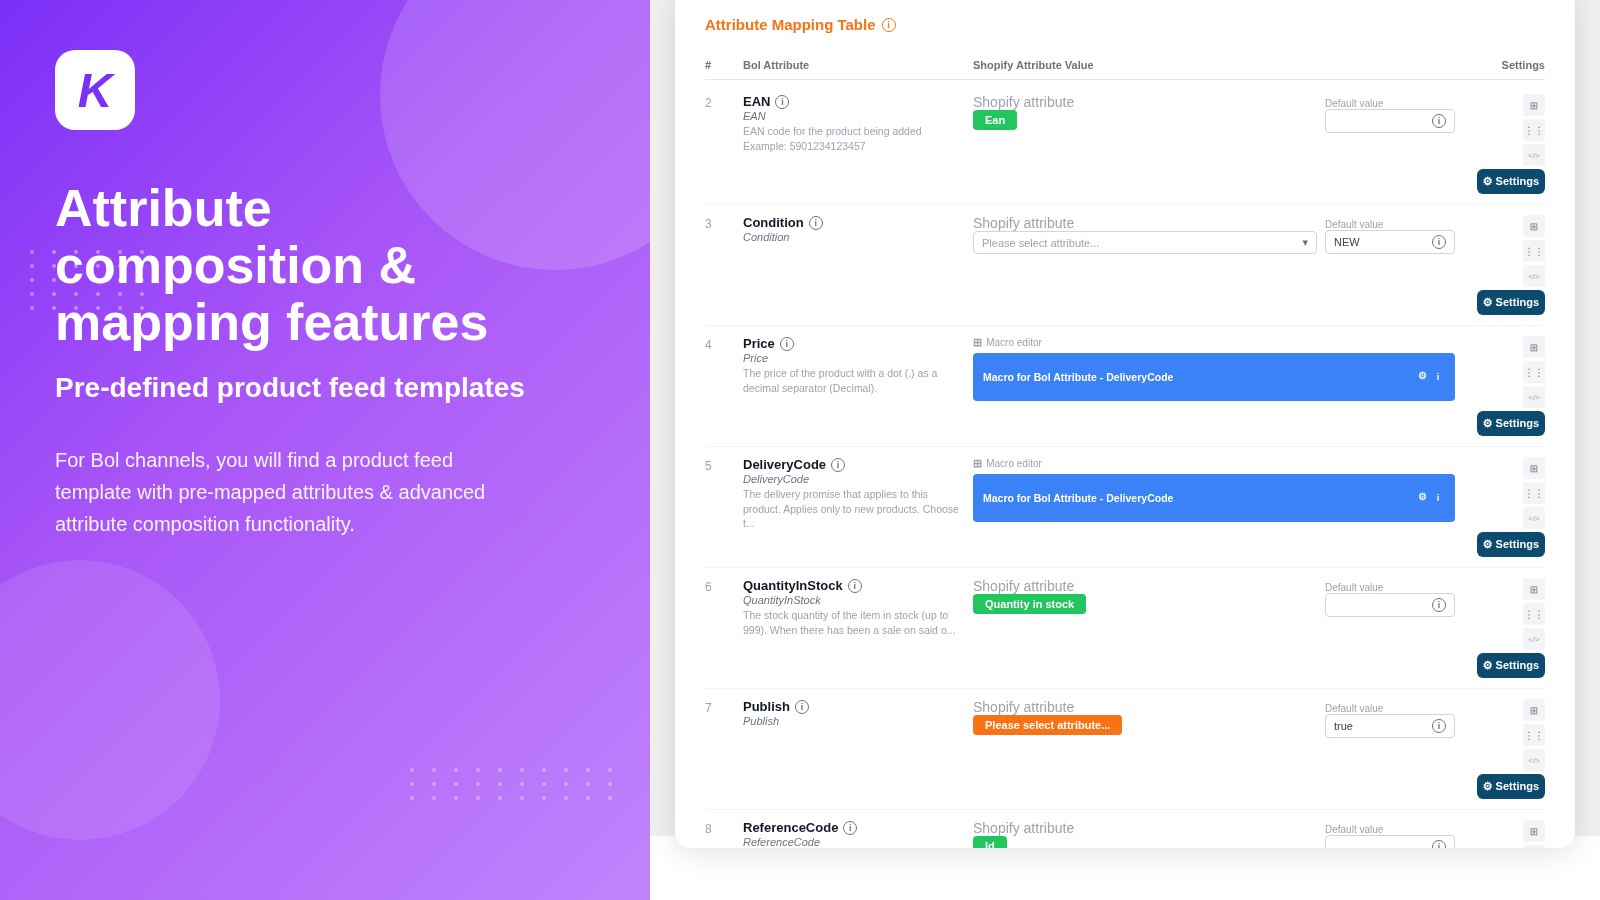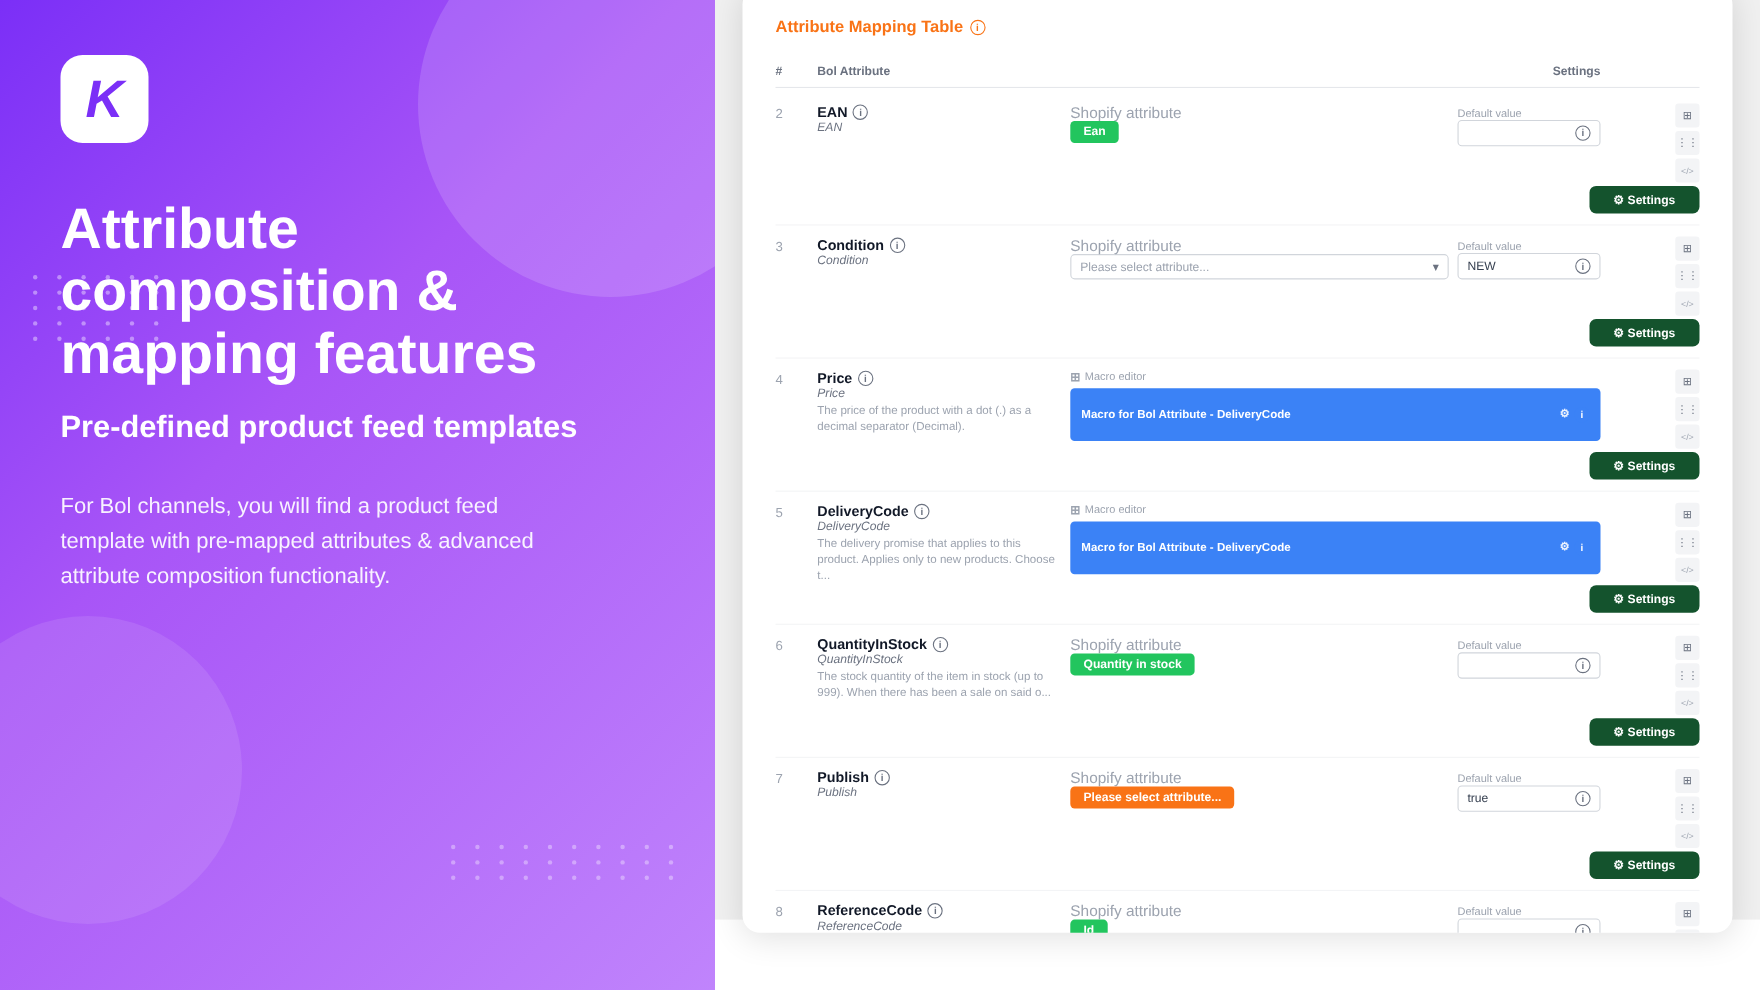--- a/index.html
+++ b/index.html
@@ -319,25 +319,25 @@
       border-radius: 3px;
       display: flex;
       align-items: center;
       justify-content: center;
       font-size: 10px;
       color: #6b7280;
       cursor: pointer;
     }
 
     .settings-btn {
-      background: #14532d;
+      background: #0c4a6e;
       color: white;
       border: none;
       border-radius: 6px;
-      padding: 6px 22px;
+      padding: 6px 6px;
       font-size: 11px;
       font-weight: 600;
       cursor: pointer;
       display: flex;
       align-items: center;
       gap: 4px;
       white-space: nowrap;
     }
 
     .settings-icons-group {
@@ -504,29 +504,31 @@
   <div class="table-card">
 
     <div class="table-title">
       <span>Attribute Mapping Table</span>
       <span class="info-circle-orange">i</span>
     </div>
 
     <div class="table-header">
       <span>#</span>
       <span>Bol Attribute</span>
+      <span>Shopify Attribute Value</span>
       <span class="settings-col">Settings</span>
     </div>
 
     <div class="table-row-container">
       <div class="table-row">
         <span class="row-num">2</span>
         <div class="bol-attr-col">
           <span class="attr-name">EAN <span class="info-circle">i</span></span>
           <span class="attr-sub">EAN</span>
+          <span class="attr-desc">EAN code for the product being added Example: 5901234123457</span>
         </div>
         <div class="shopify-col">
           <div class="shopify-inputs-row">
             <div class="shopify-input-group">
               <div class="shopify-label">Shopify attribute</div>
               <div style="display:flex;align-items:center;gap:4px;">
                 <span class="green-badge">Ean</span>
               </div>
             </div>
             <div class="default-input-group">

